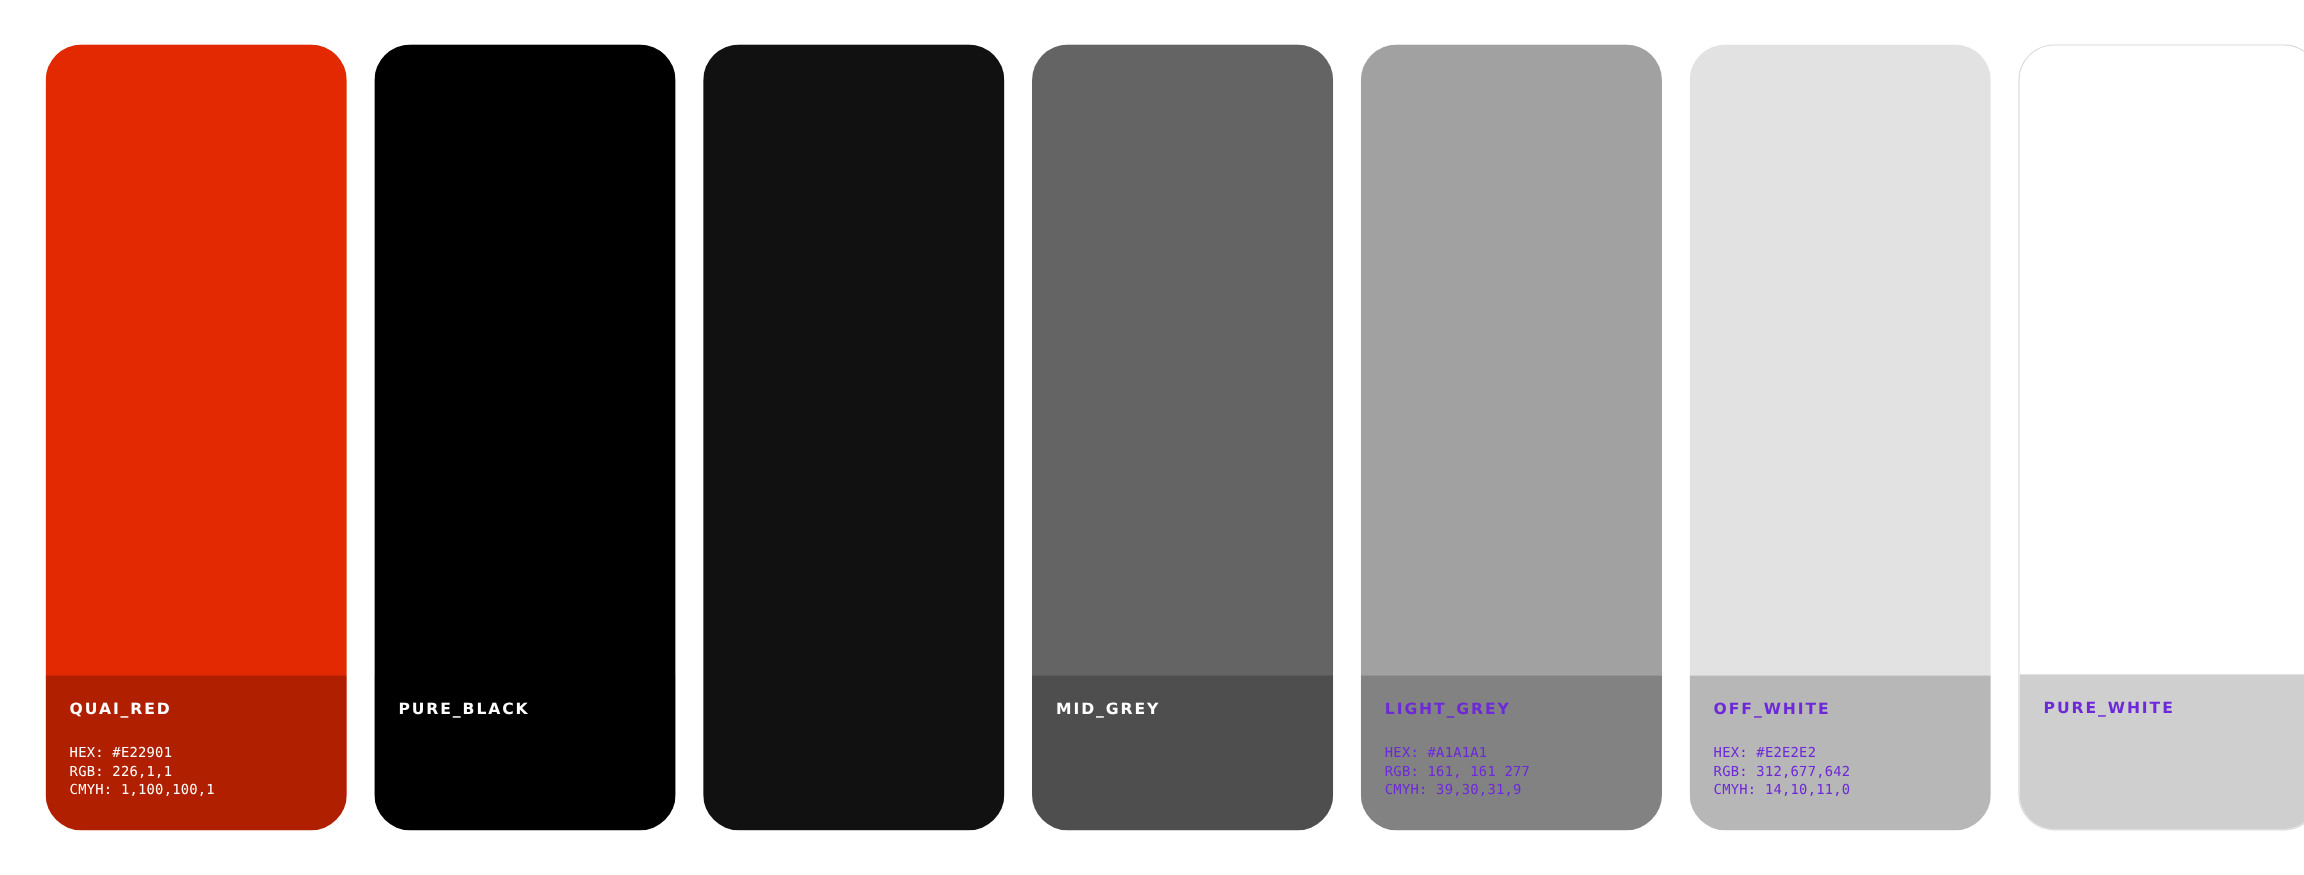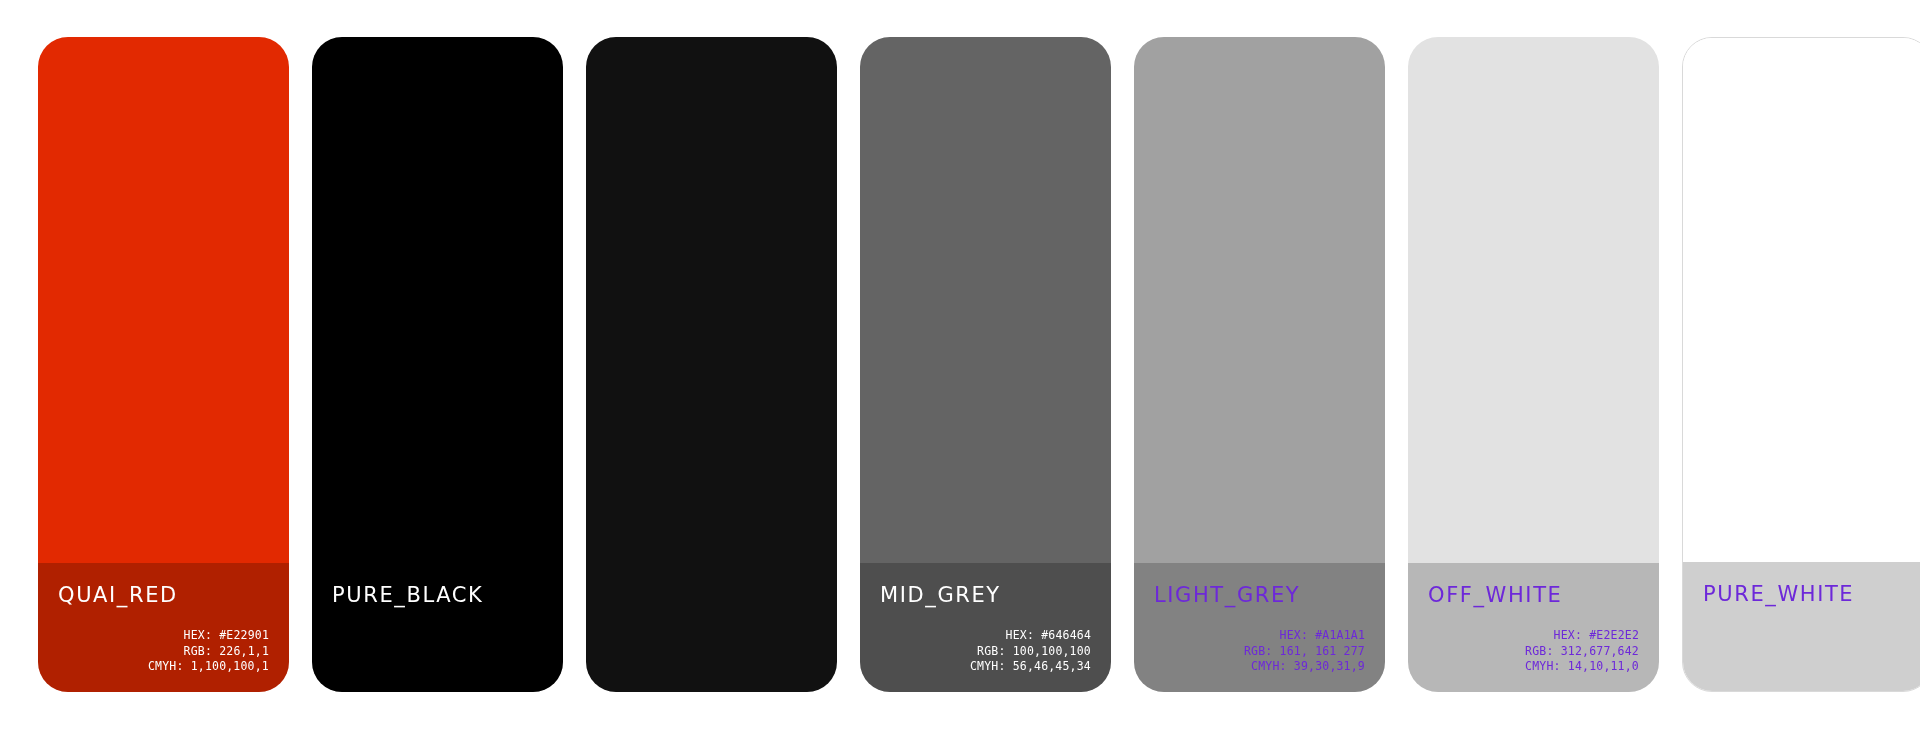--- a/index.html
+++ b/index.html
@@ -62,42 +62,41 @@
     box-sizing: border-box;
   }
 
   .swatch-card.light-chip .swatch-footer {
     background: rgba(0, 0, 0, 0.19);
   }
 
   .swatch-name {
     color: #ffffff;
     font-family: "DejaVu Sans", sans-serif;
-    font-size: 21px;
-    font-weight: normal;
+    font-size: 13px;
+    font-weight: bold;
     letter-spacing: 1.6px;
     line-height: 1;
     margin: 0 0 22px 0;
     white-space: nowrap;
   }
 
   .swatch-specs {
     margin: 0;
     padding: 0;
     list-style: none;
   }
 
   .spec-line {
     color: #ffffff;
     font-family: "DejaVu Sans Mono", monospace;
     font-size: 11.5px;
     line-height: 15.5px;
     letter-spacing: 0.2px;
     white-space: nowrap;
-    text-align: right;
   }
 
   .light-chip .swatch-name,
   .light-chip .spec-line {
     color: #6d28d9;
   }
 </style>
 </head>
 <body>
 
@@ -119,25 +118,20 @@
         <div class="swatch-name">PURE_BLACK</div>
       </div>
     </div>
     <div class="swatch-card">
       <div class="swatch-color-area" style="background: rgb(17, 17, 17);"></div>
     </div>
     <div class="swatch-card">
       <div class="swatch-color-area" style="background: rgb(100, 100, 100);"></div>
       <div class="swatch-footer">
         <div class="swatch-name">MID_GREY</div>
-        <ul class="swatch-specs">
-          <li class="spec-line">HEX: #646464</li>
-          <li class="spec-line">RGB: 100,100,100</li>
-          <li class="spec-line">CMYH: 56,46,45,34</li>
-        </ul>
       </div>
     </div>
     <div class="swatch-card light-chip">
       <div class="swatch-color-area" style="background: rgb(161, 161, 161);"></div>
       <div class="swatch-footer">
         <div class="swatch-name">LIGHT_GREY</div>
         <ul class="swatch-specs">
           <li class="spec-line">HEX: #A1A1A1</li>
           <li class="spec-line">RGB: 161, 161 277</li>
           <li class="spec-line">CMYH: 39,30,31,9</li>

